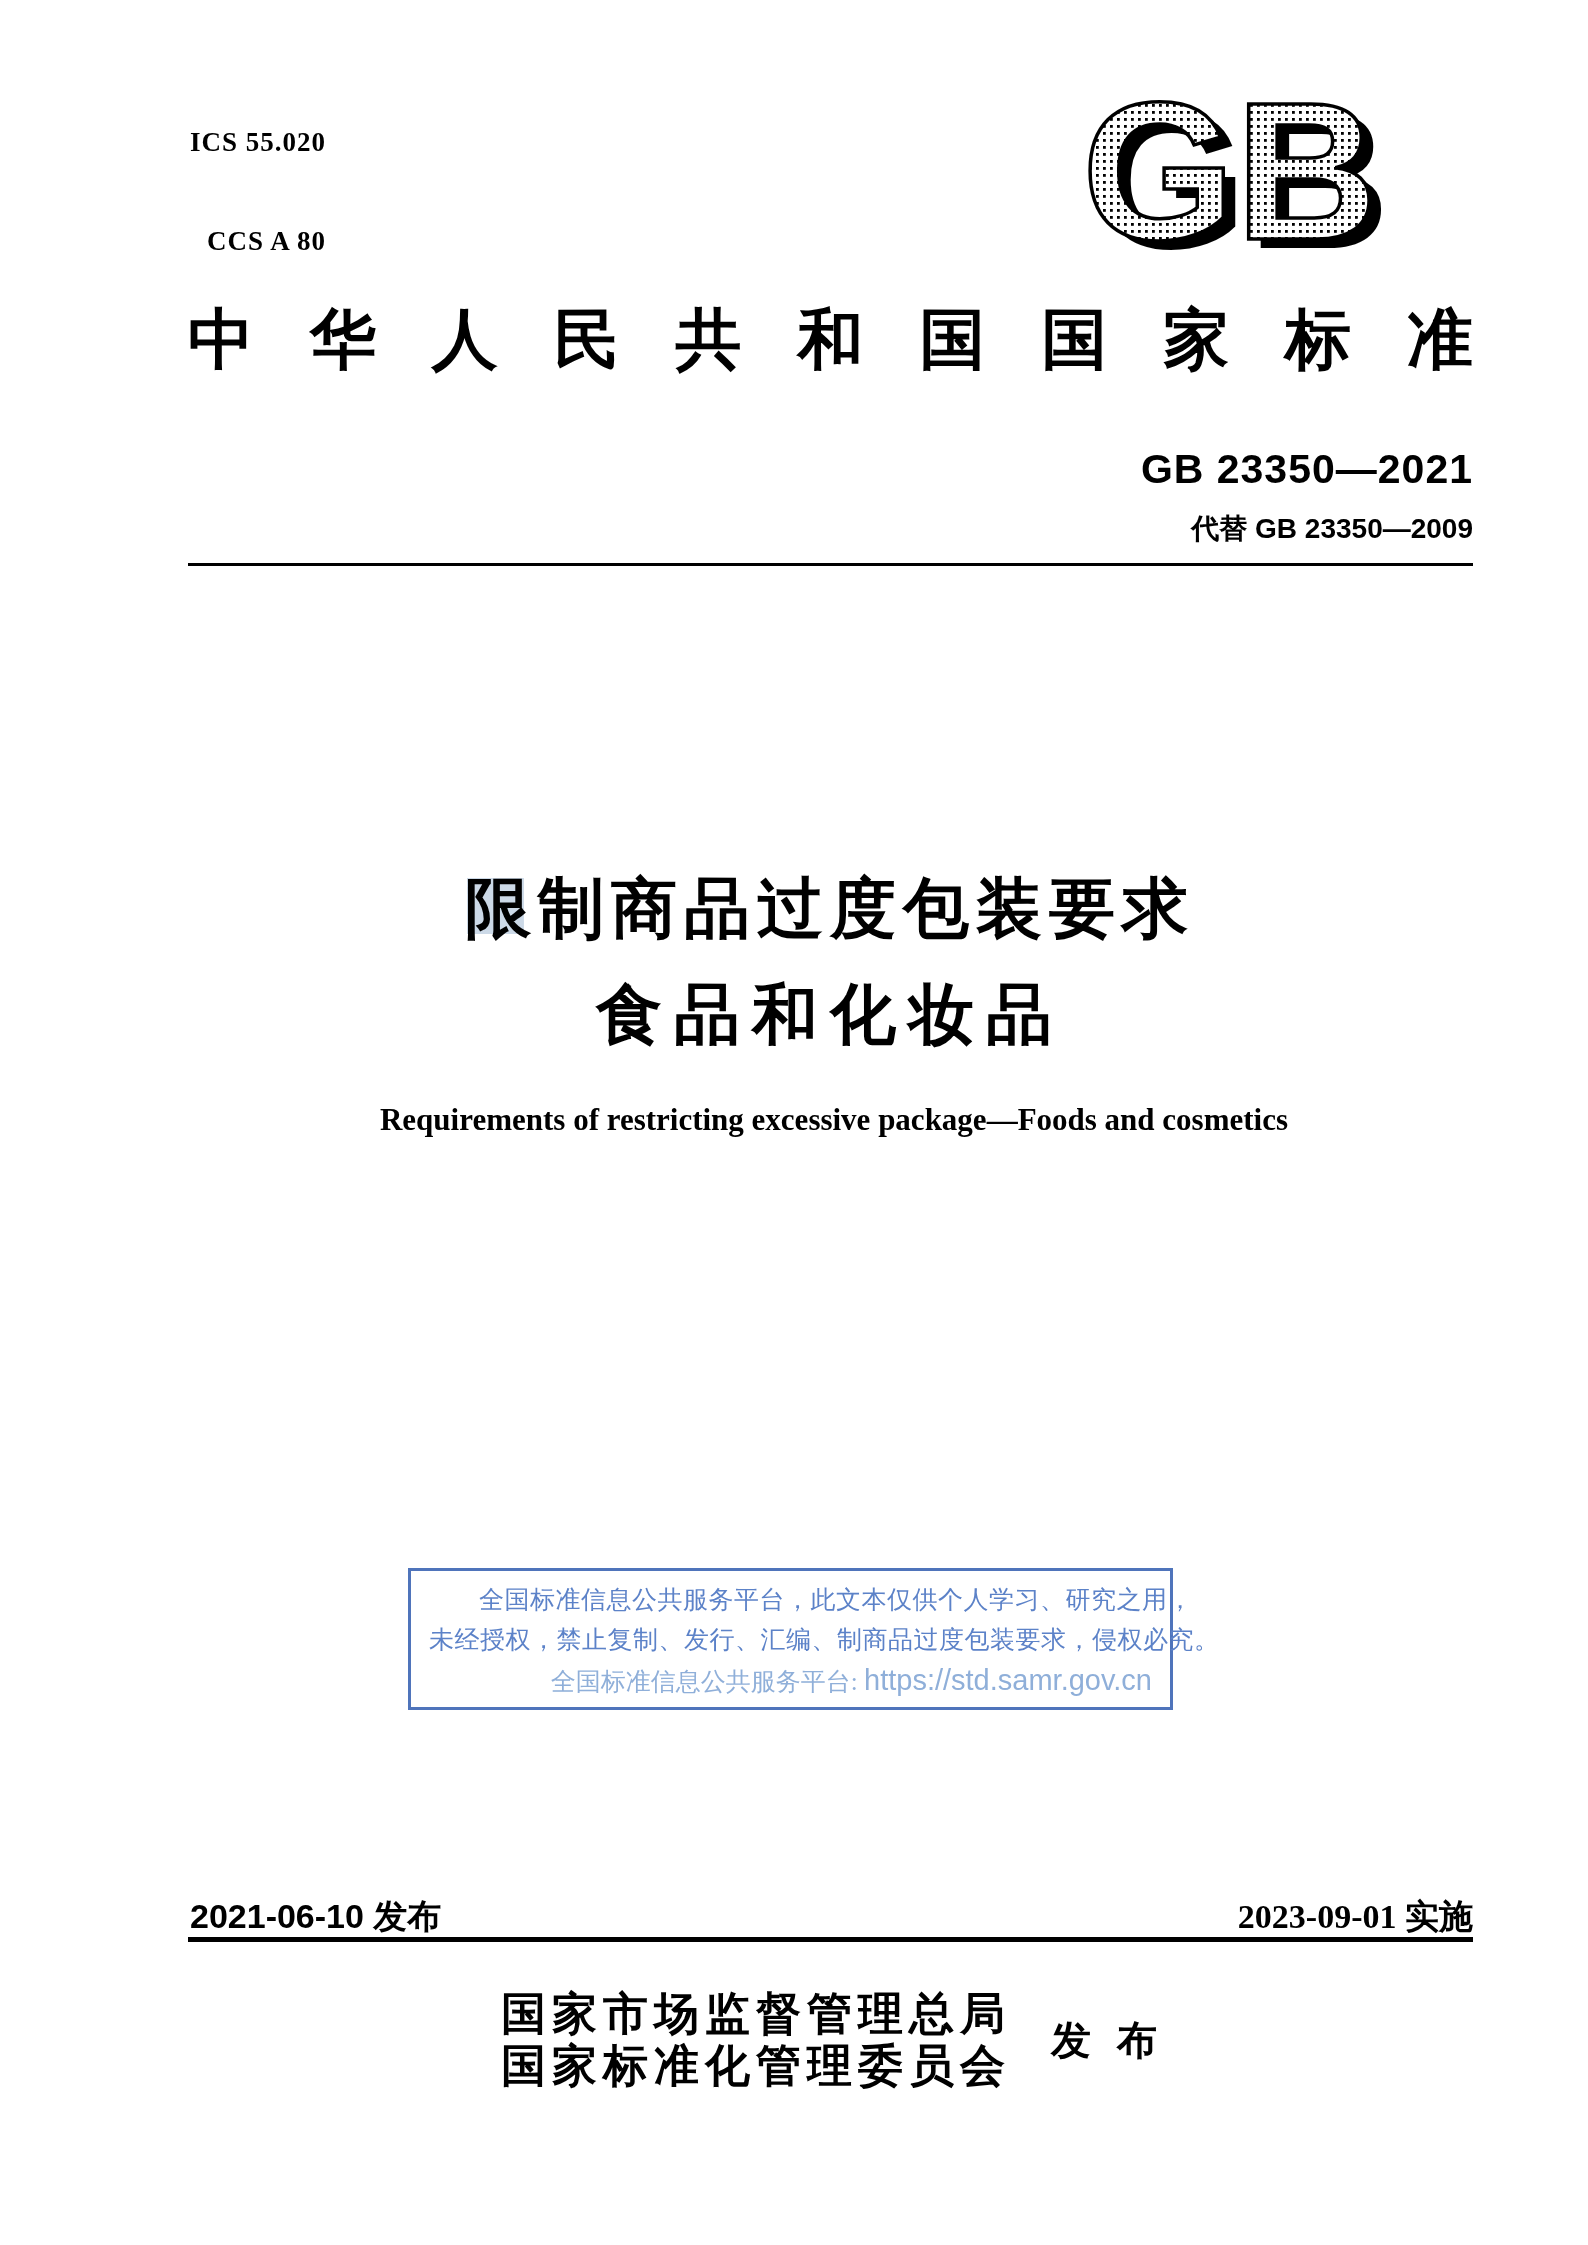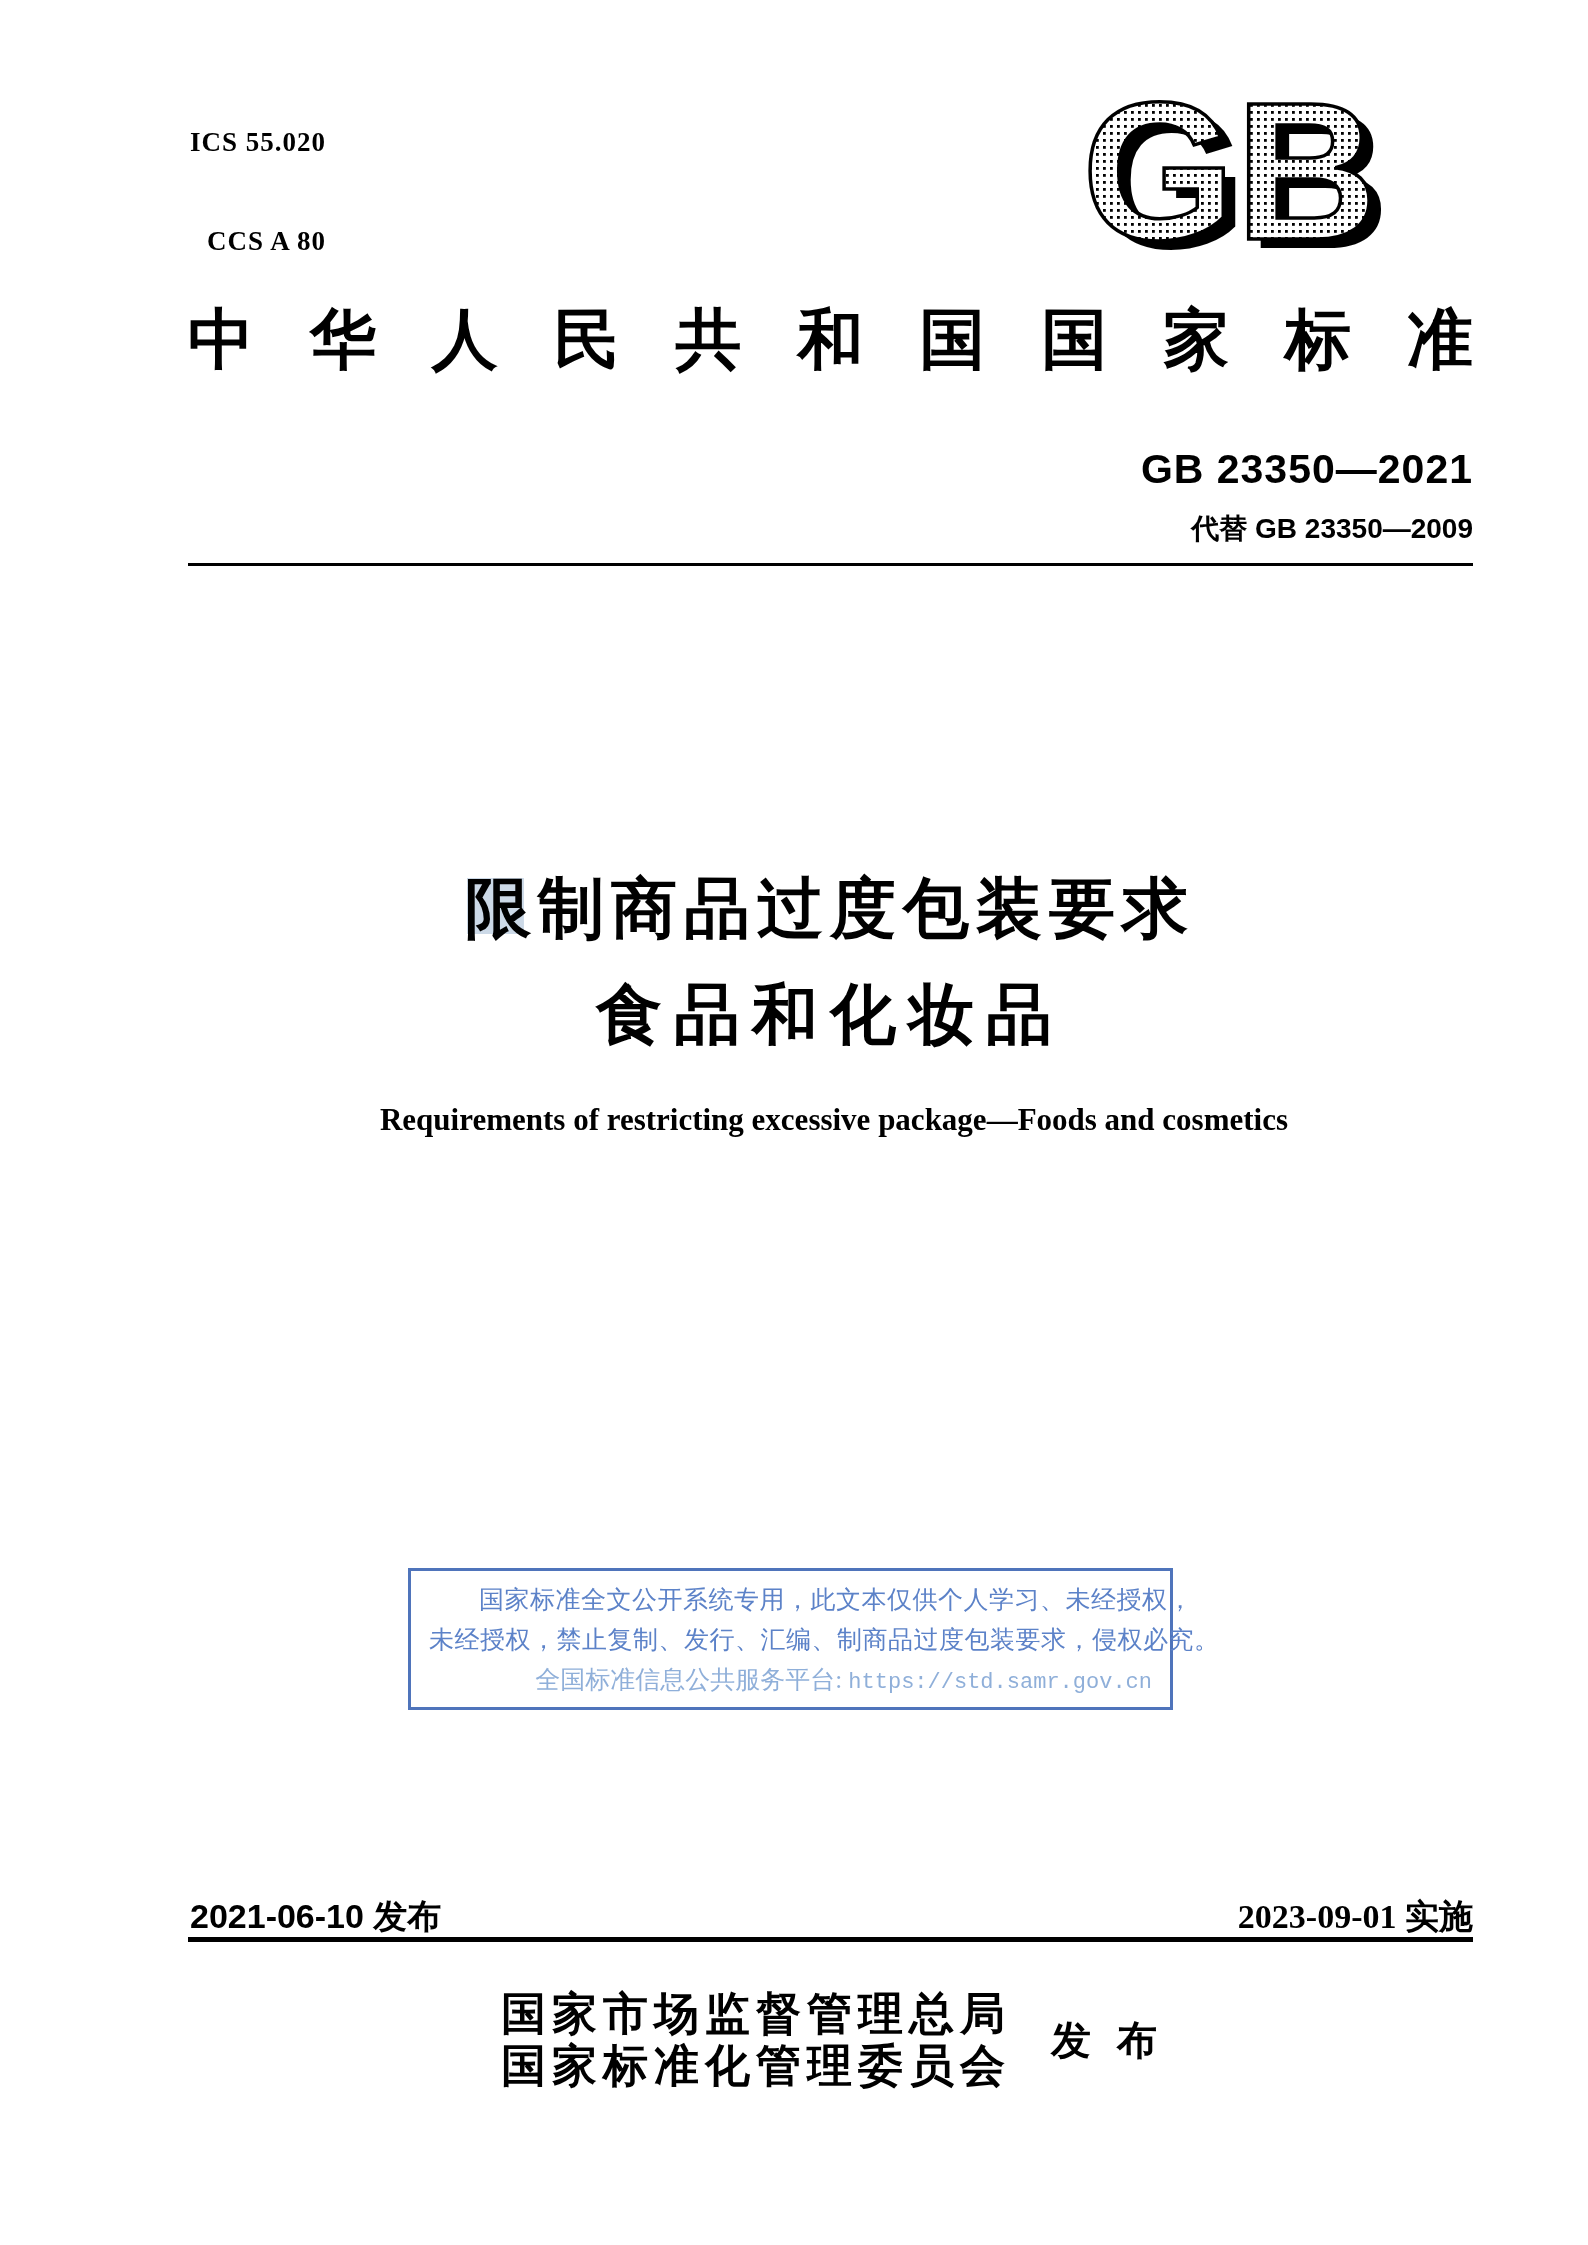--- a/index.html
+++ b/index.html
@@ -133,21 +133,21 @@
     border: 3px solid #4f74bb;
     padding: 9px 18px 0 18px;
     font-family: "Liberation Serif", "DejaVu Serif", serif;
     font-size: 25px;
     line-height: 40px;
     color: #5c82c8;
   }
   .notice-line1 { text-indent: 2em; white-space: nowrap; letter-spacing: 0.5px; }
   .notice-line2 { white-space: nowrap; letter-spacing: 0.5px; }
   .notice-line3 { text-align: right; white-space: nowrap; color: #8fafd9; }
-  .notice-line3 .url { font-family: Liberation Mono, monospace; font-size: 22px; }
+  .notice-line3 .url { font-family: Liberation Sans, sans-serif; font-size: 29px; }
 
   
   .date-issue {
     position: absolute;
     left: 190px;
     top: 1894px;
     font-family: "Liberation Sans", "DejaVu Sans", sans-serif;
     font-weight: 600;
     font-size: 34px;
     white-space: nowrap;
@@ -241,21 +241,21 @@
   <div class="std-number">GB 23350—2021</div>
   <div class="std-replaces">代替 GB 23350—2009</div>
 
   <div class="rule-top"></div>
 
   <div class="doc-title-line1"><span class="hl">限</span><span>制商品过度包装要求</span></div>
   <div class="doc-title-line2">食品和化妆品</div>
   <div class="doc-title-en">Requirements of restricting excessive package—Foods and cosmetics</div>
 
   <div class="notice-box">
-    <div class="notice-line1">国家标准全文公开系统专用，此文本仅供个人学习、未经授权，</div>
+    <div class="notice-line1">全国标准信息公共服务平台，此文本仅供个人学习、研究之用，</div>
     <div class="notice-line2">未经授权，禁止复制、发行、汇编、制商品过度包装要求，侵权必究。</div>
     <div class="notice-line3"><span>全国标准信息公共服务平台:</span> <span class="url">https://std.samr.gov.cn</span></div>
   </div>
 
   <div class="date-issue">2021-06-10 发布</div>
   <div class="date-impl">2023-09-01 实施</div>
 
   <div class="rule-bottom"></div>
 
   <div class="footer">

